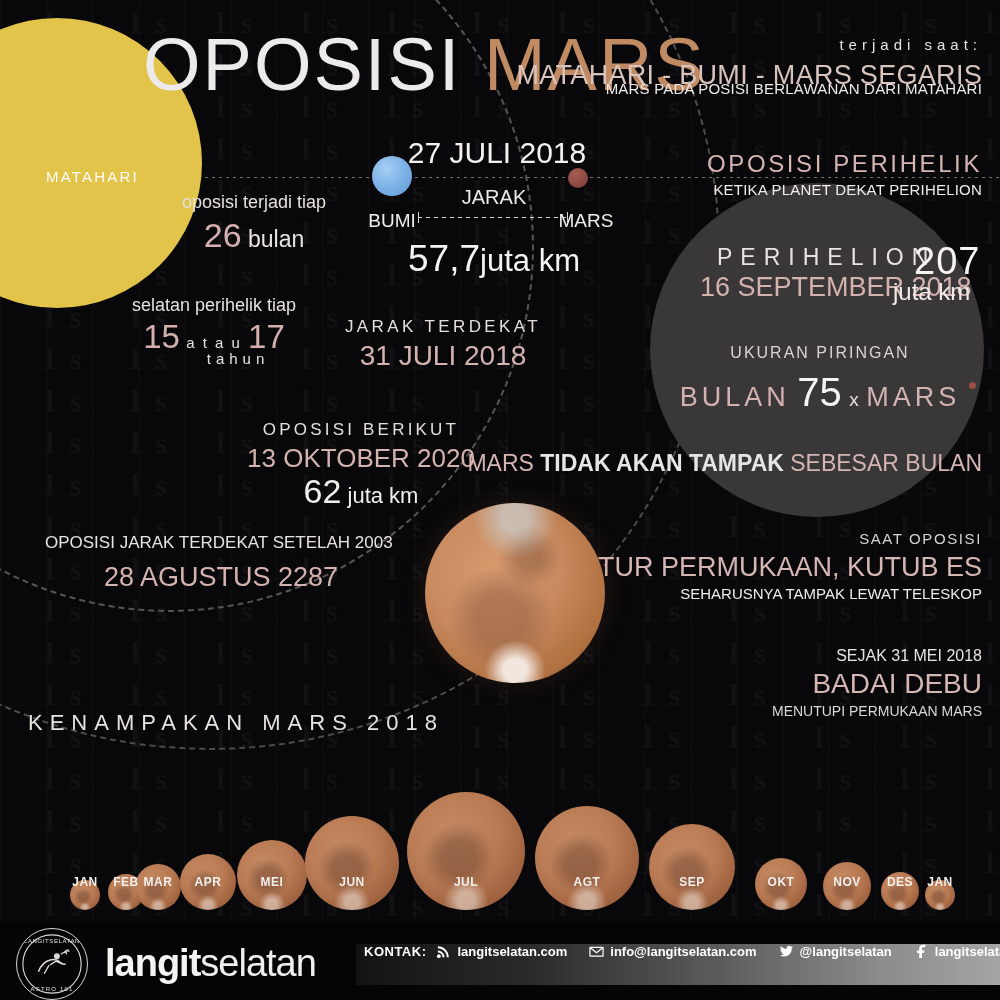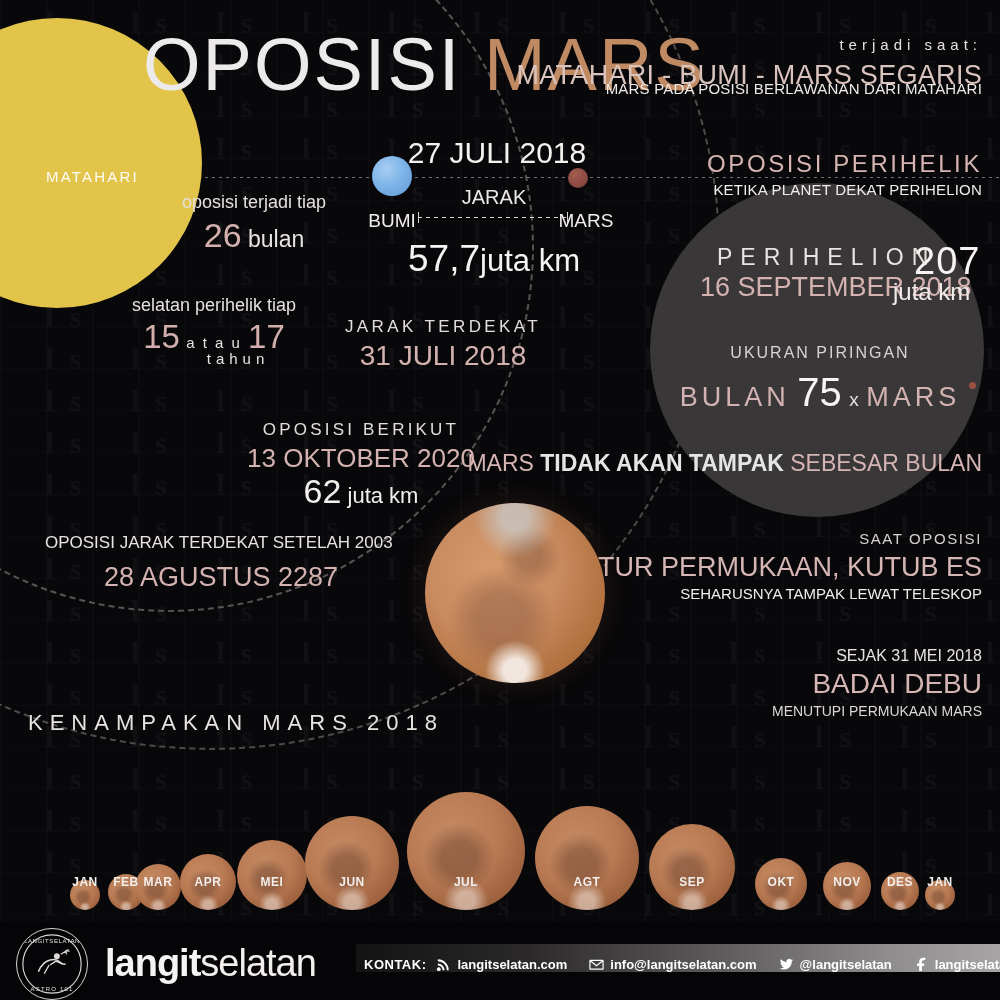--- a/index.html
+++ b/index.html
@@ -193,22 +193,22 @@
   #footer { position:absolute; left:0; bottom:0; width:1000px; height:78px; background:#050406; }
   #logo-badge {
     position:absolute; left:16px; top:6px; width:72px; height:72px;
     border-radius:50%; border:1.6px solid #d8d4d1;
   }
   #brand { position:absolute; left:105px; top:22px; font-size:38px; line-height:1; }
   #brand .b1 { color:#f6f4f2; font-weight:bold; letter-spacing:-1px; }
   #brand .b2 { color:#f1eeec; font-weight:300; letter-spacing:-1px; }
 
   #contactbar {
-    position:absolute; left:356px; top:22px; width:644px; height:28px;
-    display:flex; align-items:flex-end;
+    position:absolute; left:356px; top:22px; width:644px; height:41px;
+    display:flex; align-items:flex-start;
     background:linear-gradient(90deg, #141314 0%, #2a2829 26%, #5c5a5b 56%, #8d8b8c 82%, #a6a4a5 100%);
   }
   .cb-item { display:flex; align-items:center; gap:6px; color:#fff;
              font-size:13px; font-weight:bold; white-space:nowrap; }
   .cb-kontak { padding:0 10px 0 8px; font-size:13px; color:#fff; font-weight:bold; letter-spacing:.5px;}
   .cb-sep { width:22px; }
   .ico { display:inline-block; width:15px; height:15px; flex:0 0 15px; }
 </style>
 </head>
 <body>

